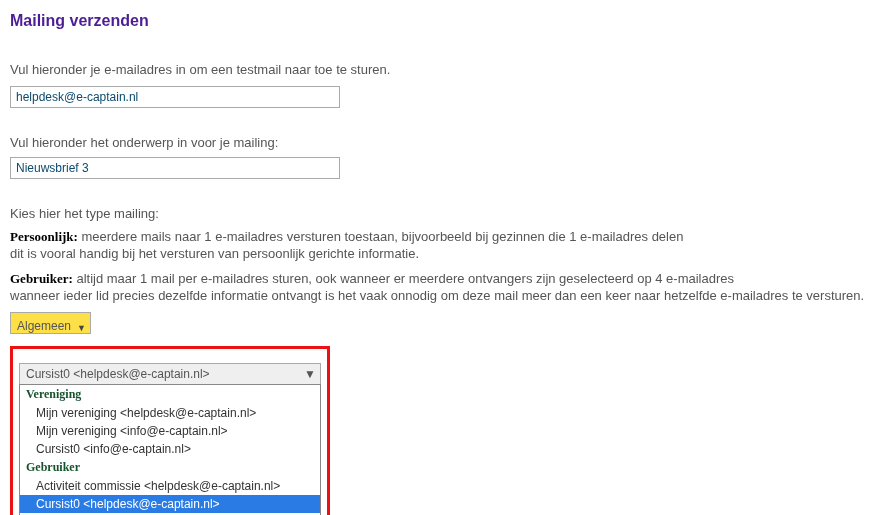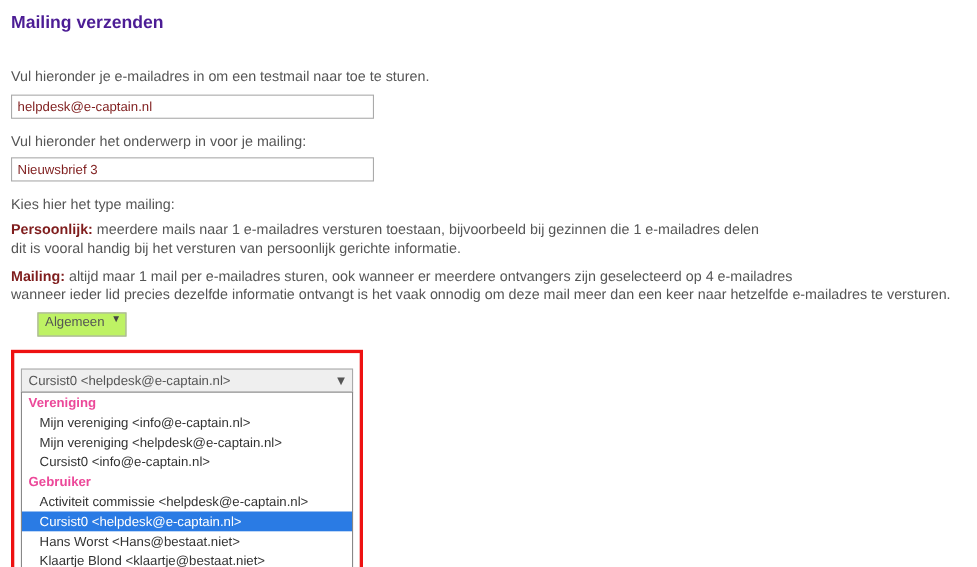--- a/index.html
+++ b/index.html
@@ -19,36 +19,35 @@
       margin: 4px 0 14px 0;
     }
     p { margin: 0 0 8px 0; line-height: 17px; }
     .input-text {
       width: 330px;
       height: 22px;
       border: 1px solid #aaa;
       padding: 2px 5px;
       font-family: inherit;
       font-size: 12px;
-      color: #7f1d1d;
-      margin-bottom: 12px;
+      color: #0c4a6e;
+      margin-bottom: 26px;
       display: block;
     }
     .label-line { margin-bottom: 6px; }
-    strong { font-weight: bold; color: #7f1d1d; }
+    strong { font-weight: bold; color: #000000; font-family: Liberation Serif, serif; }
     .select-box {
       border: 1px solid #aaa;
-      background: #bef264;
+      background: #fde047;
       height: 22px;
       display: inline-flex;
-      align-items: flex-start;
+      align-items: flex-end;
       padding: 0 4px 0 6px;
       font-size: 12px;
       cursor: pointer;
-      margin-left: 24px;
     }
     .select-box .arrow {
       margin-left: 6px;
       font-size: 9px;
       color: #444;
     }
     .red-frame {
       border: 3px solid #e11;
       padding: 6px 6px 6px 6px;
       margin-top: 12px;
@@ -70,22 +69,23 @@
     .dropdown-list {
       border: 1px solid #888;
       background: #fff;
       width: 302px;
       position: relative;
       margin-top: -1px;
     }
     .dropdown-group {
       font-weight: bold;
       padding: 2px 6px;
-      color: #ec4899;
+      color: #14532d;
       font-size: 12px;
+      font-family: Liberation Serif, serif;
     }
     .dropdown-option {
       padding: 2px 6px 2px 16px;
       font-size: 12px;
       color: #333;
       cursor: pointer;
       white-space: nowrap;
     }
     .dropdown-option.highlighted {
       background: #2a7be4;
@@ -110,41 +110,41 @@
 
 <input type="text" class="input-text" value="Nieuwsbrief 3" style="">
 
 <p class="label-line">Kies hier het type mailing:</p>
 
 <p>
   <strong>Persoonlijk:</strong><span> meerdere mails naar 1 e-mailadres versturen toestaan, bijvoorbeeld bij gezinnen die 1 e-mailadres delen</span><br>
   <span>dit is vooral handig bij het versturen van persoonlijk gerichte informatie.</span>
 </p>
 <p>
-  <strong>Mailing:</strong><span> altijd maar 1 mail per e-mailadres sturen, ook wanneer er meerdere ontvangers zijn geselecteerd op 4 e-mailadres</span><br>
+  <strong>Gebruiker:</strong><span> altijd maar 1 mail per e-mailadres sturen, ook wanneer er meerdere ontvangers zijn geselecteerd op 4 e-mailadres</span><br>
   <span>wanneer ieder lid precies dezelfde informatie ontvangt is het vaak onnodig om deze mail meer dan een keer naar hetzelfde e-mailadres te versturen.</span>
 </p>
 
 <div class="select-box">
   <span>Algemeen</span>
   <span class="arrow">▼</span>
 </div>
 
 <div class="red-frame">
 
   <div class="sender-select-wrap">
     <div class="sender-select">
       <span>Cursist0 &lt;helpdesk@e-captain.nl&gt;</span>
       <span class="arrow">▼</span>
     </div>
 
     <div class="dropdown-list">
       <div class="dropdown-group">Vereniging</div>
+      <div class="dropdown-option">Mijn vereniging &lt;helpdesk@e-captain.nl&gt;</div>
       <div class="dropdown-option">Mijn vereniging &lt;info@e-captain.nl&gt;</div>
-      <div class="dropdown-option">Mijn vereniging &lt;helpdesk@e-captain.nl&gt;</div>
       <div class="dropdown-option">Cursist0 &lt;info@e-captain.nl&gt;</div>
       <div class="dropdown-group">Gebruiker</div>
       <div class="dropdown-option">Activiteit commissie &lt;helpdesk@e-captain.nl&gt;</div>
       <div class="dropdown-option highlighted">Cursist0 &lt;helpdesk@e-captain.nl&gt;</div>
       <div class="dropdown-option">Hans Worst &lt;Hans@bestaat.niet&gt;</div>
       <div class="dropdown-option">Klaartje Blond &lt;klaartje@bestaat.niet&gt;</div>
 
     </div>
   </div>
 </div>

